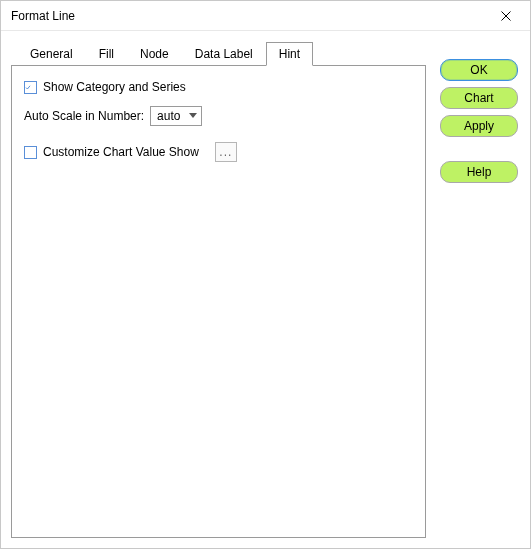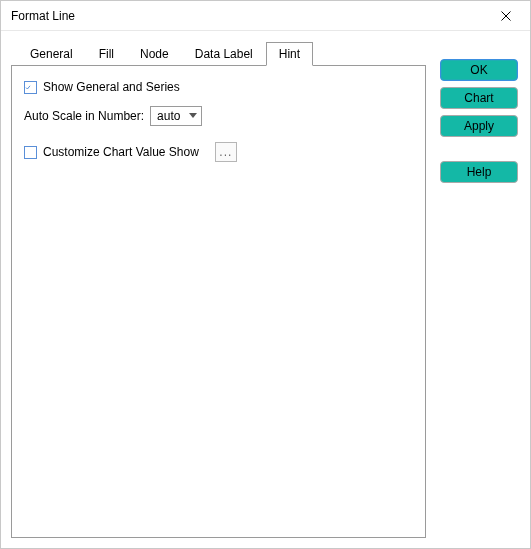--- a/index.html
+++ b/index.html
@@ -160,26 +160,26 @@
       justify-content: center;
       cursor: pointer;
       color: #666;
       letter-spacing: 1px;
     }
 
     
     .btn {
       height: 22px;
       border: 1px solid #a9a9a9;
-      background: #14b8a6;
-      display: flex;
-      align-items: center;
-      justify-content: center;
-      cursor: pointer;
-      border-radius: 4px;
+      background: #bef264;
+      display: flex;
+      align-items: center;
+      justify-content: center;
+      cursor: pointer;
+      border-radius: 10px;
       width: 78px;
     }
     .btn.primary {
       border-color: #3b8fe0;
       box-shadow: inset 0 0 0 1px rgba(59,143,224,0.25);
     }
     .btn-gap {
       height: 12px;
     }
   </style>
@@ -208,21 +208,21 @@
     </div>
 
     <div class="tabpanel">
 
       <div class="row">
         <span class="checkbox checked">
           <svg viewBox="0 0 12 12">
             <polyline points="2,6.2 4.8,9 10,2.6" fill="none" stroke="#2f78d4" stroke-width="1.6"></polyline>
           </svg>
         </span>
-        <span class="label">Show General and Series</span>
+        <span class="label">Show Category and Series</span>
       </div>
 
       <div class="row">
         <span class="label">Auto Scale in Number:</span>
         <span class="select">
           <span>auto</span>
           <span class="arrow">
             <svg viewBox="0 0 8 6" width="8" height="6">
                 <polygon points="0,0 8,0 4,5" fill="#555"></polygon>
               </svg>

